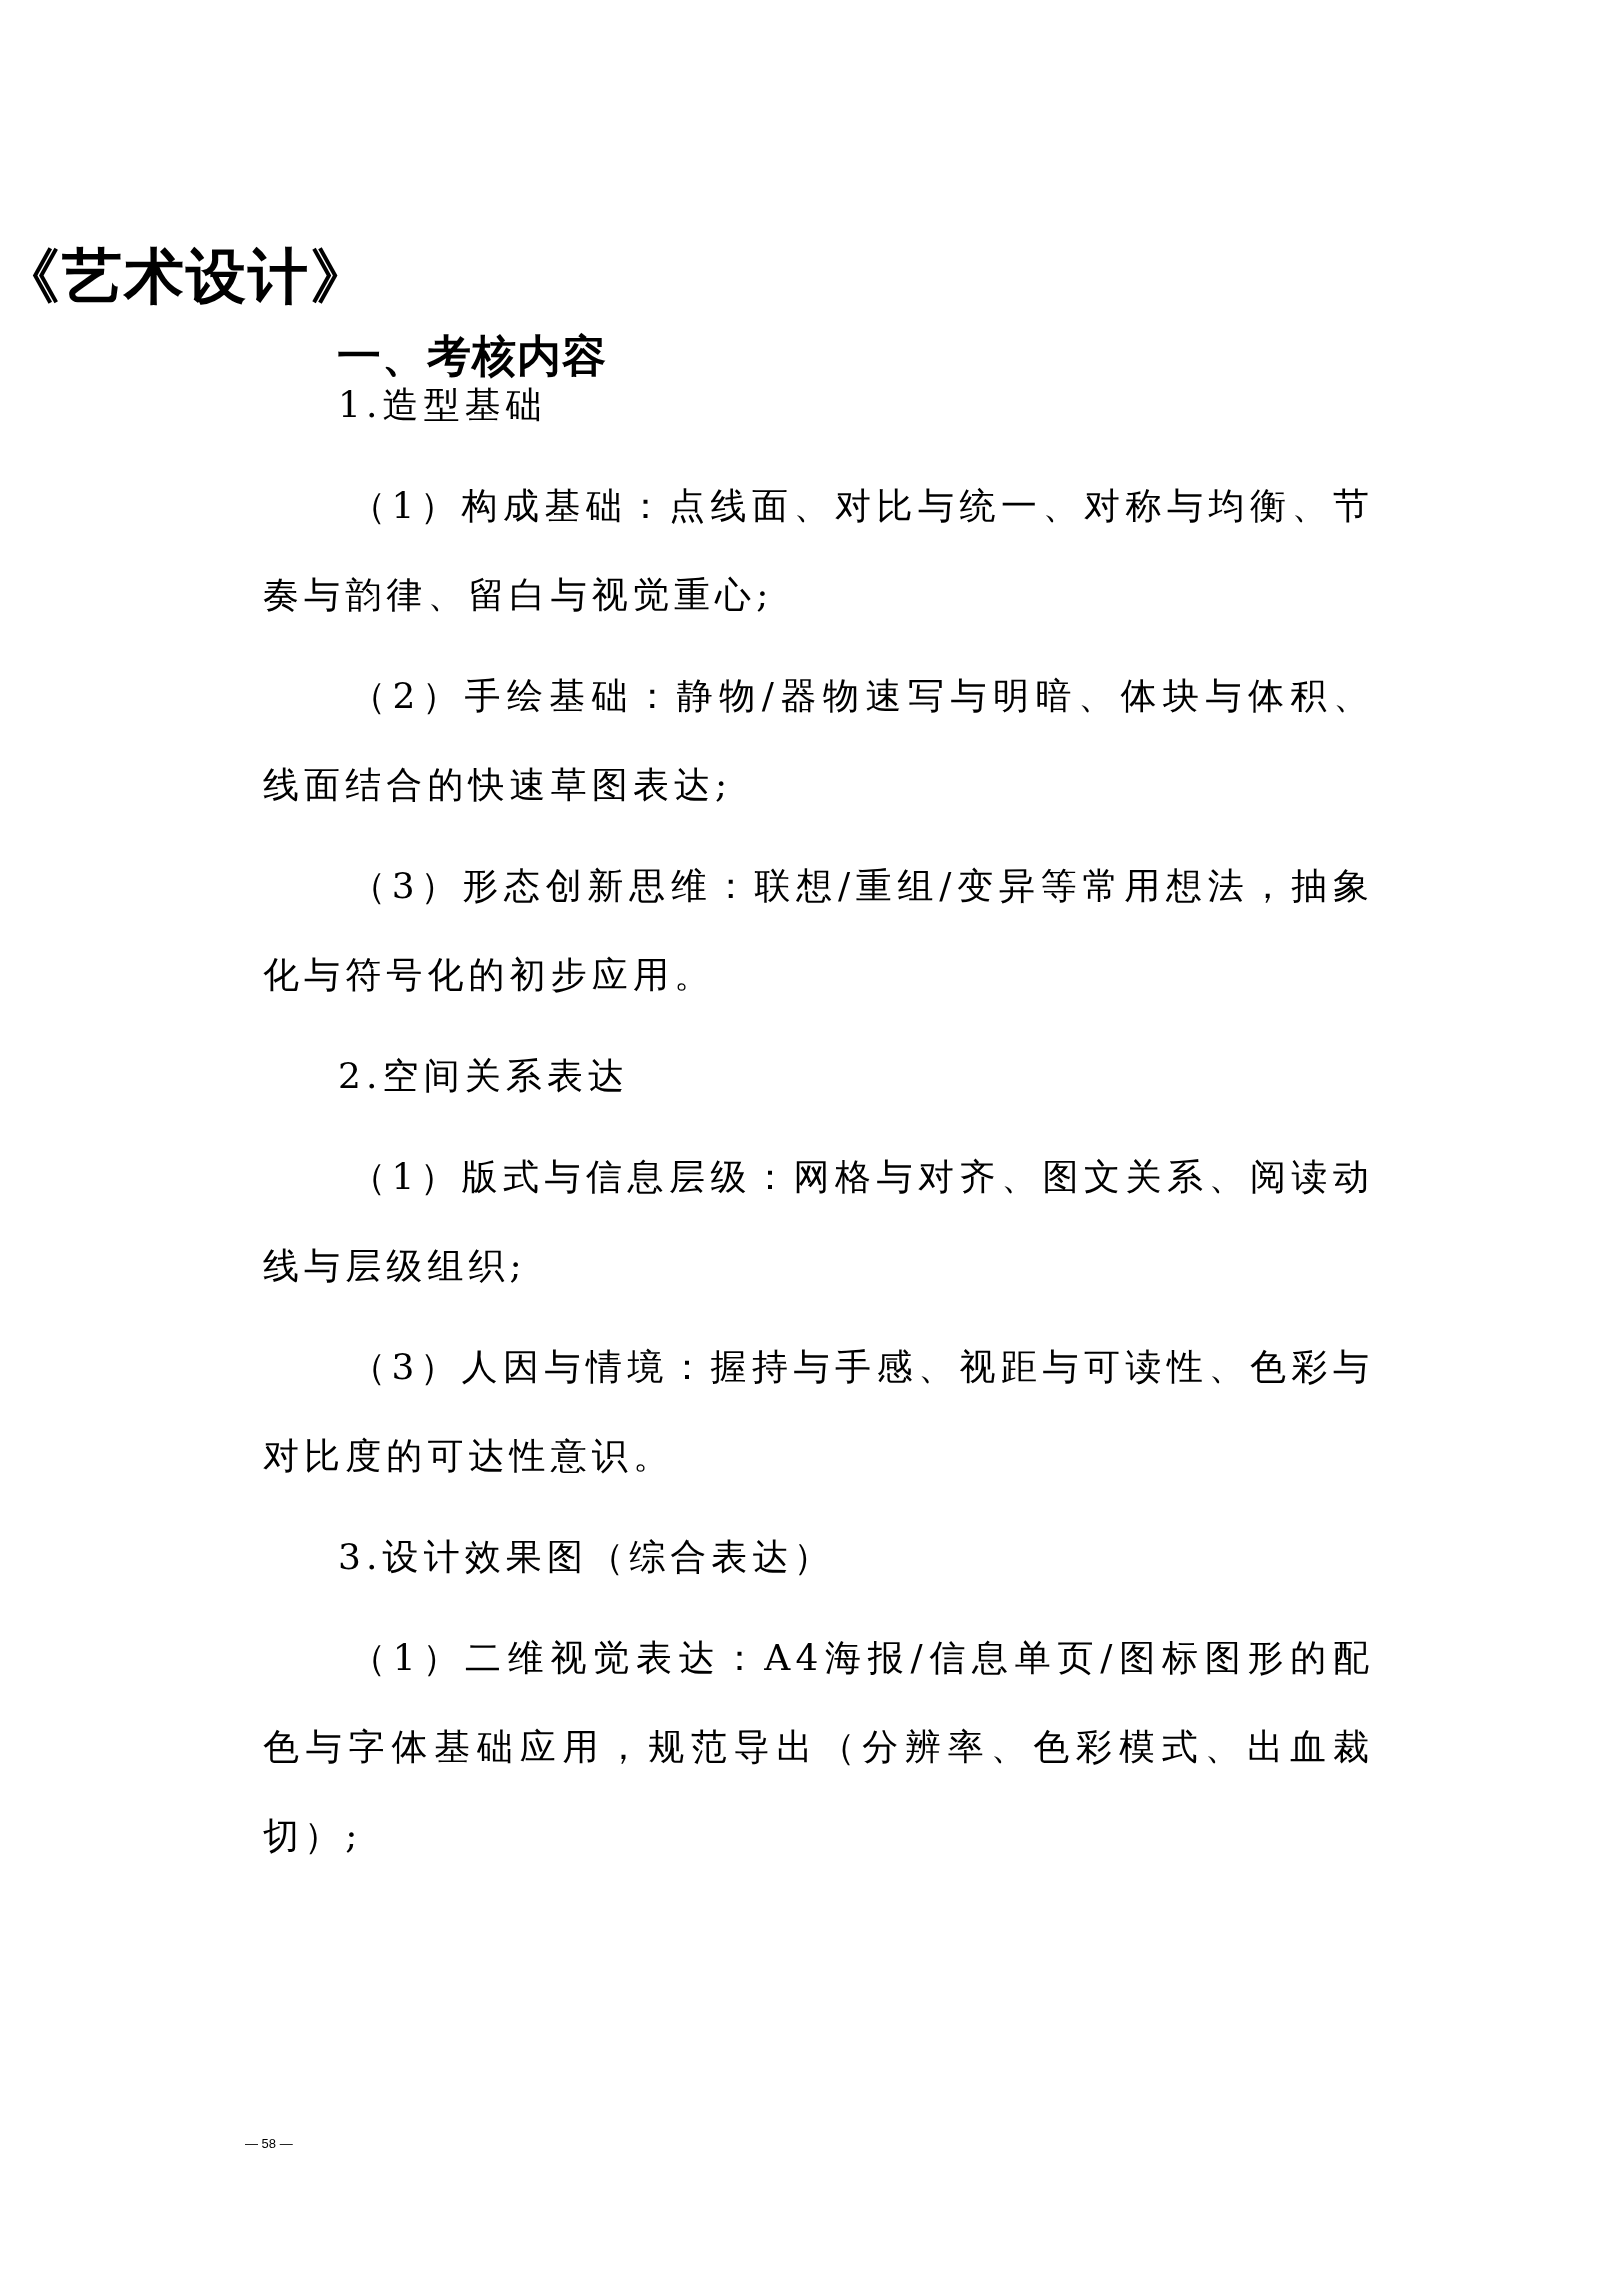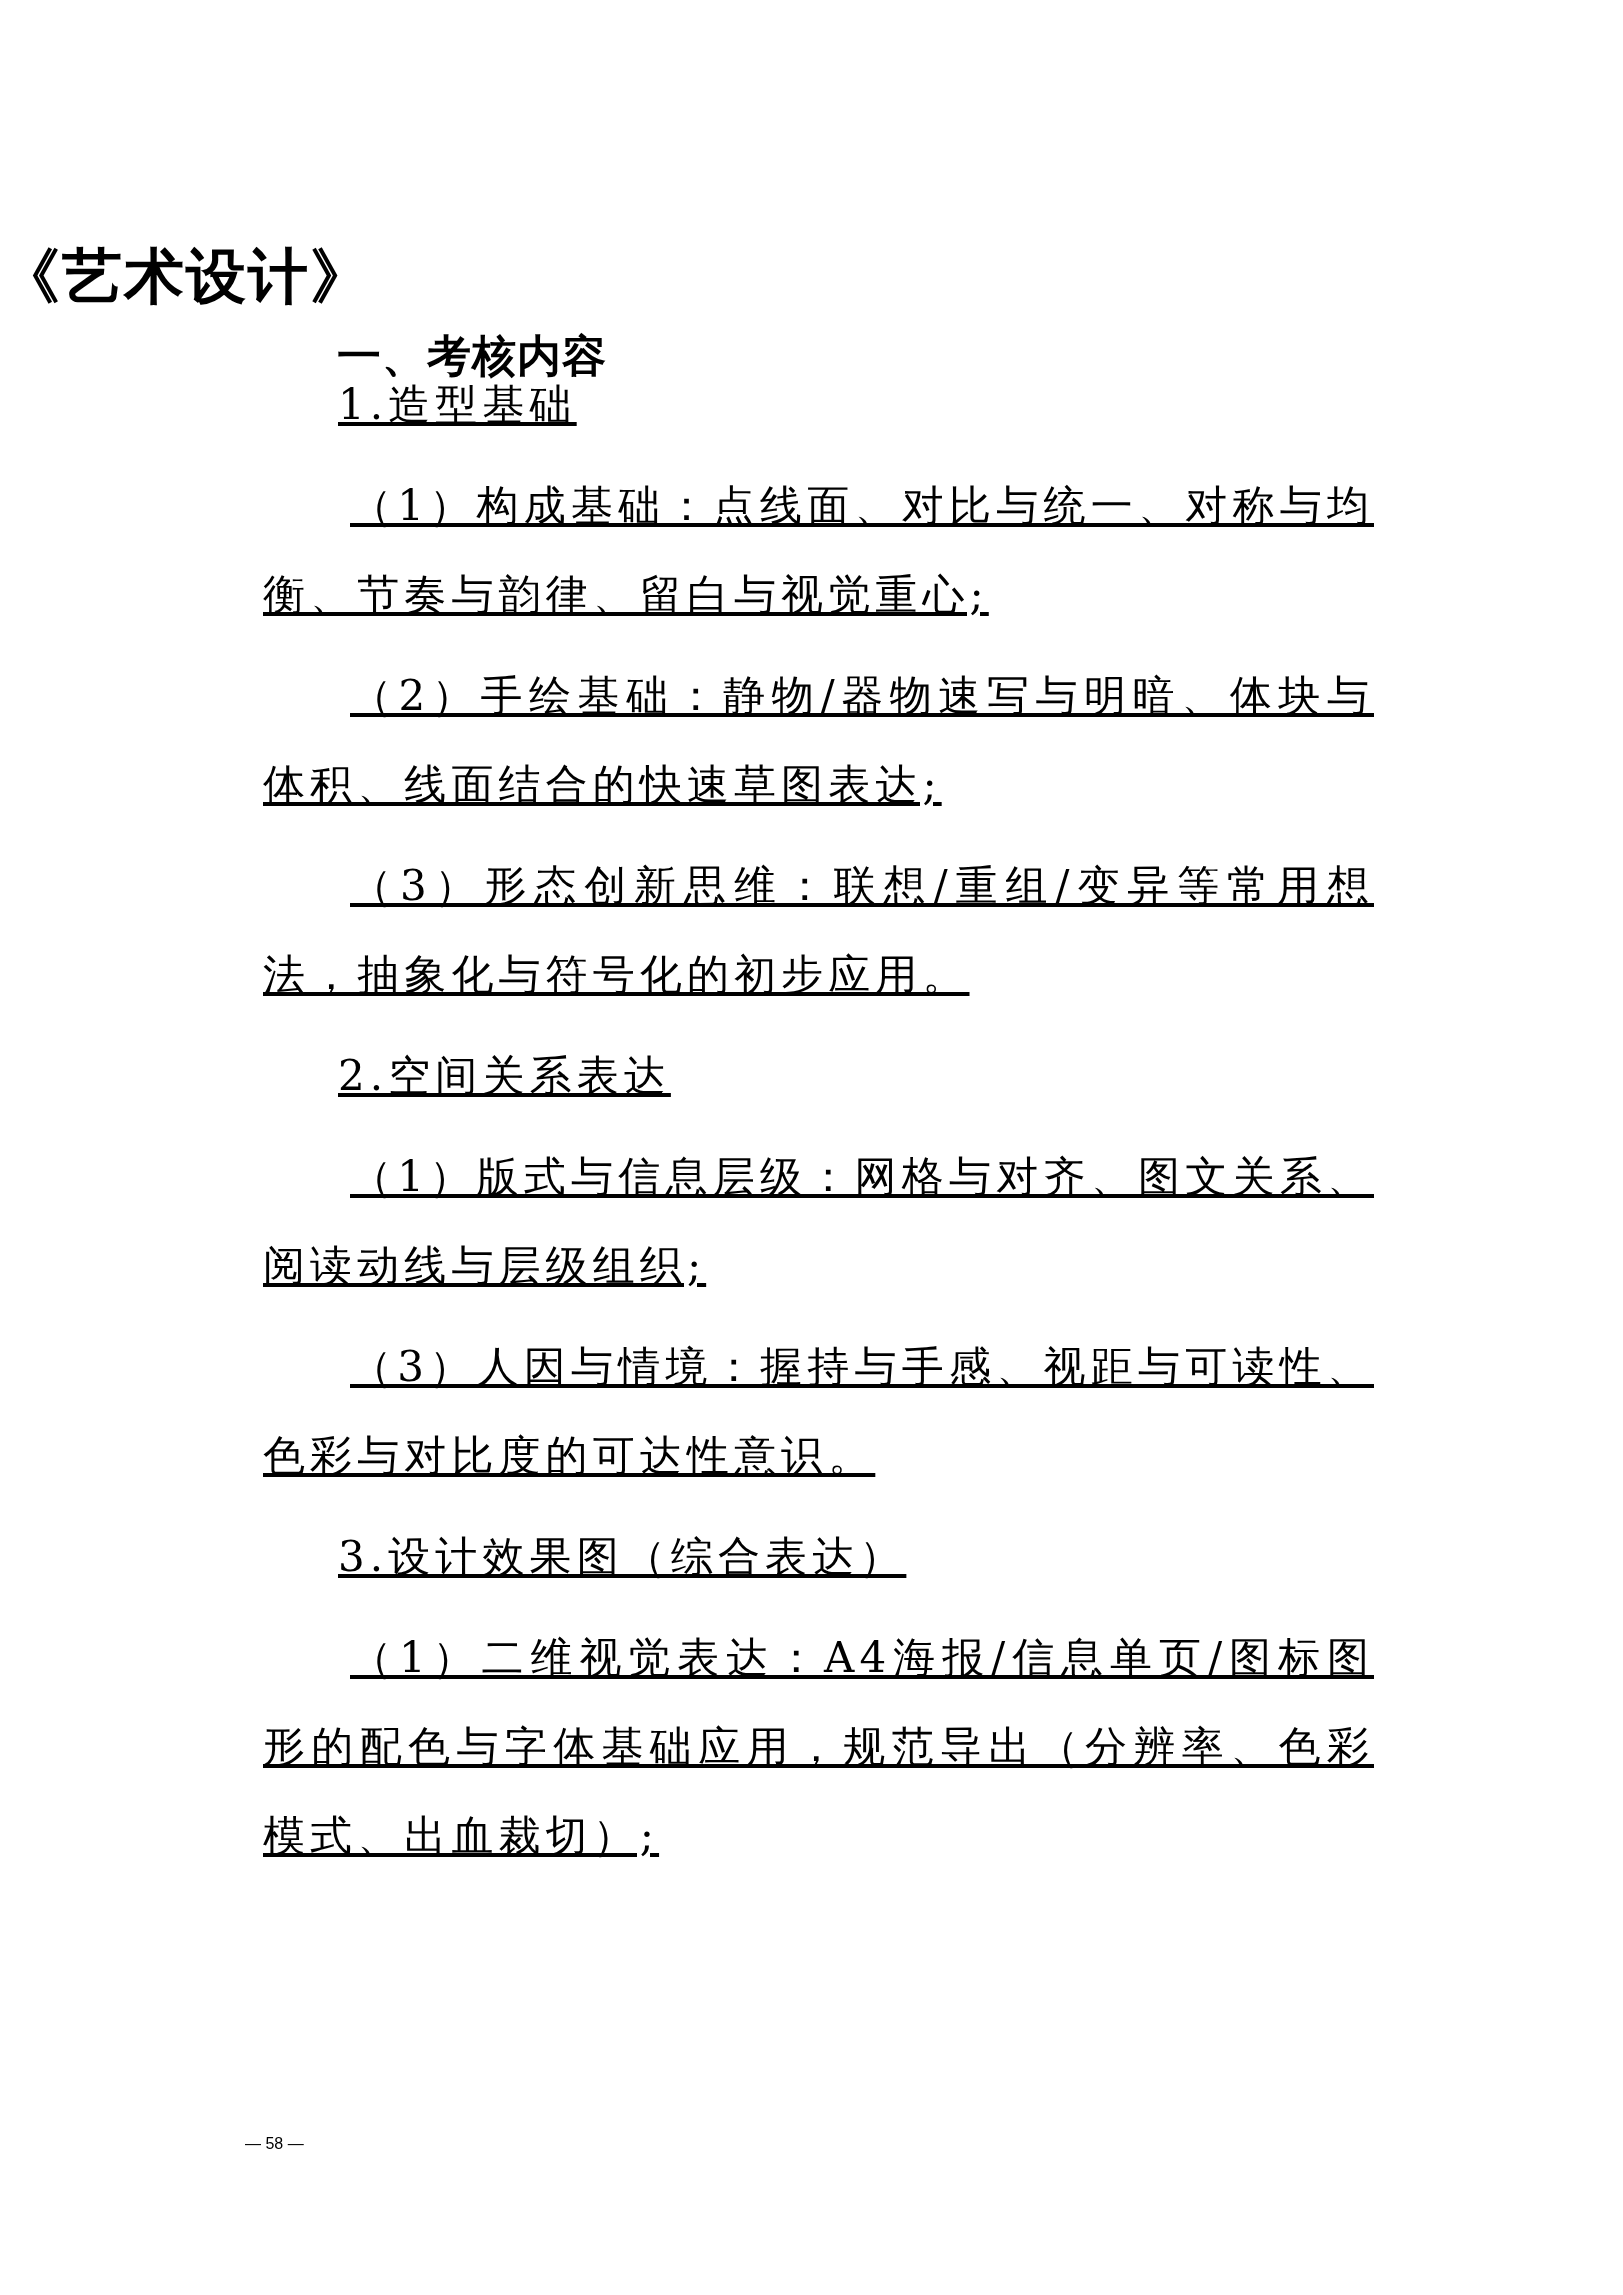--- a/index.html
+++ b/index.html
@@ -35,43 +35,42 @@
       font-weight: bold;
       font-size: 44px;
       line-height: 56px;
       letter-spacing: 1px;
     }
     .body-text {
       position: absolute;
       left: 251px;
       width: 1135px;
       font-family: "DejaVu Serif", "Liberation Serif", serif;
-      font-size: 42px;
+      font-size: 36px;
       line-height: 89px;
       letter-spacing: 5.1px;
       text-align: justify;
       text-align-last: left;
-      text-decoration: underline;
     }
     .para {
       margin: 12px;
       padding: 0;
       text-indent: 87px;
     }
     .subhead {
       margin: 0;
       padding: 0;
       text-indent: 87px;
     }
     .page-number {
       position: absolute;
       top: 2136px;
       left: 245px;
       font-family: "Liberation Sans", "DejaVu Sans", sans-serif;
-      font-size: 16px;
+      font-size: 13px;
       line-height: 16.4px;
       white-space: nowrap;
     }
   </style>
 </head>
 <body>
 
 <h1 class="page-title">《艺术设计》</h1>
 
 <h2 class="section-heading">一、考核内容</h2>

